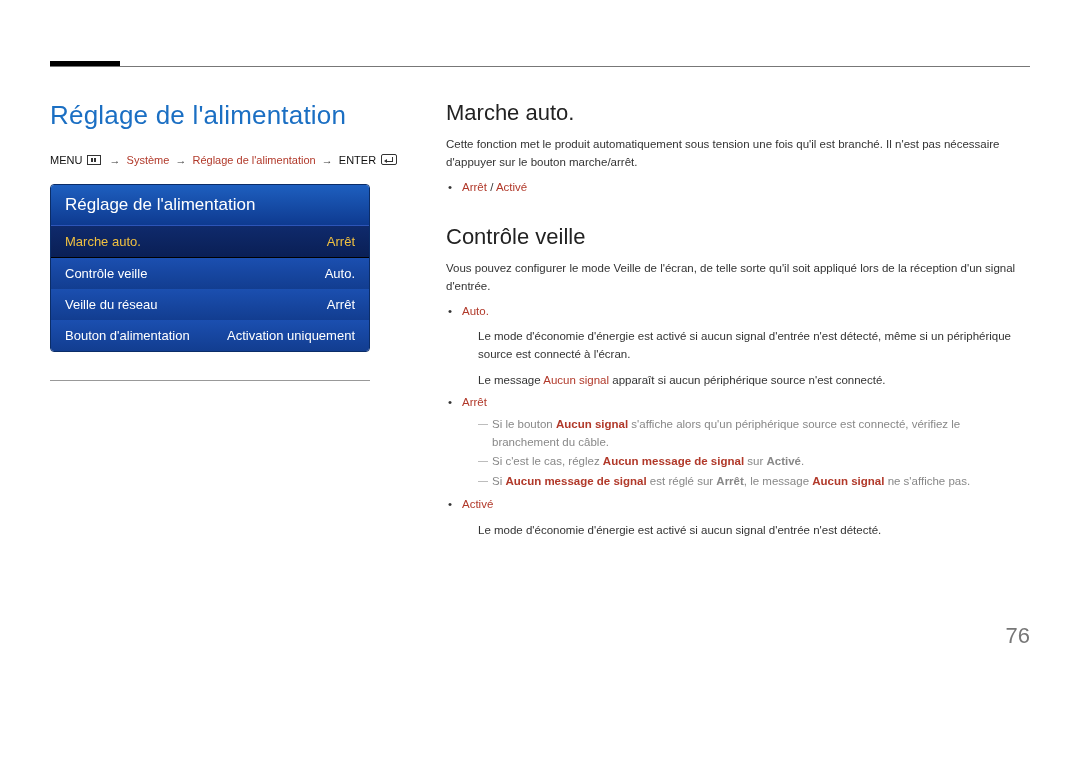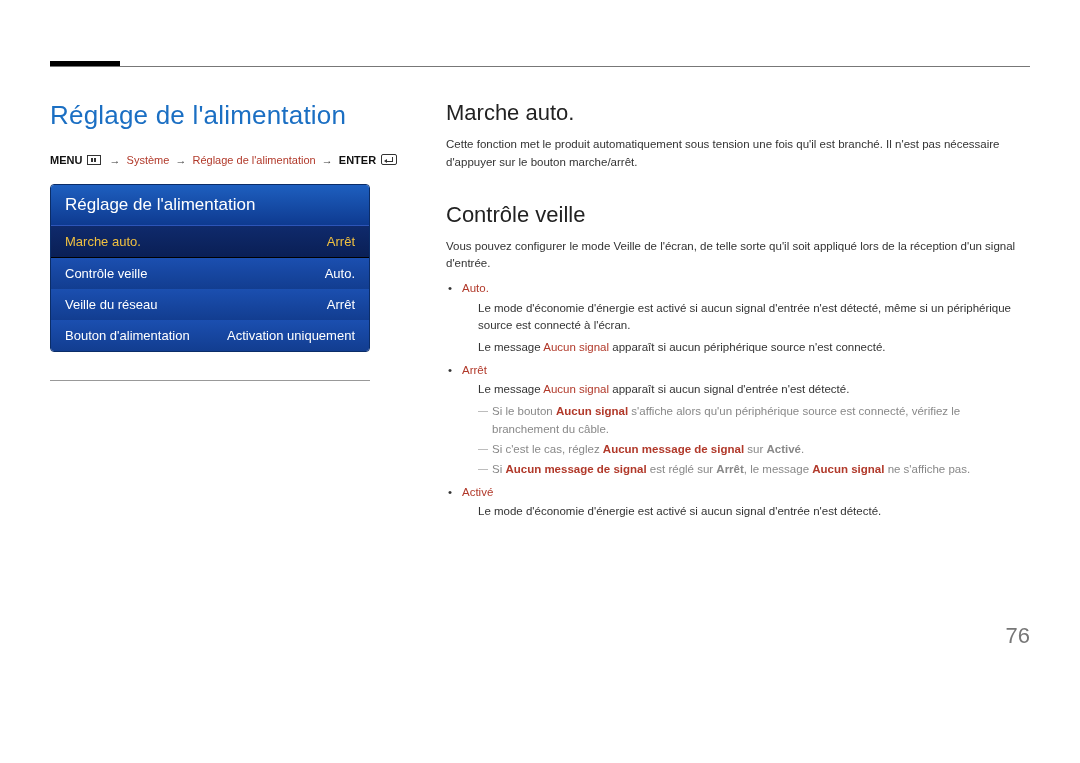--- a/index.html
+++ b/index.html
@@ -5,21 +5,21 @@
   * { box-sizing: border-box; margin: 0; padding: 0; }
   html, body { width: 1080px; height: 763px; background: #fff; font-family: "Segoe UI", Arial, sans-serif; color: #333; }
   .page { position: relative; width: 1080px; height: 667px; padding: 0 50px; }
   .top-rule { position: absolute; left: 50px; right: 50px; top: 66px; height: 0; border-top: 1px solid #777; }
   .top-rule-thick { position: absolute; left: 50px; top: 61px; width: 70px; height: 5px; background: #000; }
   .columns { display: flex; padding-top: 100px; }
   .left { width: 366px; flex: 0 0 366px; }
   .right { flex: 1; padding-left: 30px; }
   h1.section-title { font-size: 26px; font-weight: 400; color: #1b6fc3; letter-spacing: 0.2px; margin-bottom: 22px; }
   .menupath { font-size: 11px; color: #333; margin-bottom: 18px; }
-  .menupath .bold { font-weight: 700; color: #111; }
+  .menupath .bold { font-weight: 400; color: #111; }
   .menupath .accent { color: #b1392a; }
   .menupath .icon-box { display: inline-block; width: 14px; height: 10px; border: 1px solid #333; position: relative; top: 1px; margin: 0 2px; }
   .menupath .icon-box::before { content: ""; position: absolute; left: 3px; top: 2px; width: 2px; height: 4px; background: #333; box-shadow: 3px 0 0 #333; }
   .menupath .icon-enter { display: inline-block; width: 16px; height: 11px; border: 1px solid #333; border-radius: 2px; position: relative; top: 1px; margin-left: 2px; }
   .menupath .icon-enter::before { content: ""; position: absolute; right: 3px; top: 2px; width: 6px; height: 4px; border-right: 1px solid #333; border-bottom: 1px solid #333; }
   .menupath .icon-enter::after { content: ""; position: absolute; left: 2px; top: 4px; width: 0; height: 0; border-top: 2px solid transparent; border-bottom: 2px solid transparent; border-right: 3px solid #333; }
   .arrow { padding: 0 3px; }
 
   .osd { width: 320px; border-radius: 4px; overflow: hidden; border: 1px solid #0b2d68; }
   .osd-title { background: linear-gradient(#1e5fbf, #0e3a90); color: #fff; font-size: 17px; padding: 10px 14px; font-weight: 400; }
@@ -31,21 +31,21 @@
   .left-rule { border: none; border-top: 1px solid #999; margin: 28px 0 8px 0; width: 320px; }
   .footnote { font-size: 10px; color: #555; }
   .footnote .dash { padding-right: 4px; }
 
   h2.content-h { font-size: 22px; font-weight: 400; color: #222; margin-bottom: 10px; }
   .para { font-size: 11.5px; line-height: 1.55; color: #333; margin-bottom: 6px; }
   ul.b1 { list-style: none; padding-left: 16px; }
   ul.b1 > li { font-size: 11.5px; line-height: 1.6; margin-bottom: 4px; position: relative; }
   ul.b1 > li::before { content: "•"; position: absolute; left: -14px; top: 0; color: #333; }
   ul.b1 > li .red { color: #b1392a; }
-  .sub { font-size: 11.5px; line-height: 1.55; color: #333; margin-left: 16px; margin-top: 2px; margin-bottom: 4px; }
+  .sub { font-size: 11.5px; line-height: 1.55; color: #333; margin-left: 16px; margin-top: 8px; margin-bottom: 4px; }
   .note-group { margin-left: 16px; margin-top: 4px; }
   .note-line { font-size: 11.5px; line-height: 1.55; color: #888; position: relative; padding-left: 14px; margin-bottom: 2px; }
   .note-line::before { content: "―"; position: absolute; left: 0; top: 0; color: #aaa; font-size: 10px; }
   .note-line .redb { color: #b1392a; font-weight: 600; }
   .note-line .boldg { font-weight: 600; color: #888; }
   .sep { color: #333; }
   .spacer { height: 24px; }
 
   .pagenum { position: absolute; right: 50px; bottom: 18px; font-size: 22px; color: #777; font-weight: 300; }
 </style>
@@ -91,40 +91,44 @@
           <span>Activation uniquement</span>
         </div>
       </div>
 
       <hr class="left-rule">
     </div>
 
     <div class="right">
       <h2 class="content-h">Marche auto.</h2>
       <p class="para">Cette fonction met le produit automatiquement sous tension une fois qu'il est branché. Il n'est pas nécessaire d'appuyer sur le bouton marche/arrêt.</p>
+      <ul class="b1">
+        <li>
+          <span class="red">Arrêt</span>
+          <span class="sep"> / </span>
+          <span class="red">Activé</span>
+        </li>
+      </ul>
 
       <div class="spacer"></div>
 
       <h2 class="content-h">Contrôle veille</h2>
       <p class="para">Vous pouvez configurer le mode Veille de l'écran, de telle sorte qu'il soit appliqué lors de la réception d'un signal d'entrée.</p>
 
       <ul class="b1">
         <li>
           <span class="red">Auto.</span>
           <div class="sub">Le mode d'économie d'énergie est activé si aucun signal d'entrée n'est détecté, même si un périphérique source est connecté à l'écran.</div>
           <div class="sub">
             <span>Le message </span><span class="red" style="color:#b1392a;">Aucun signal</span><span> apparaît si aucun périphérique source n'est connecté.</span>
           </div>
         </li>
 
         <li>
           <span class="red">Arrêt</span>
-          <div class="sub">
-            <span>Le message </span><span style="color:#b1392a;">Aucun signal</span><span> apparaît si aucun signal d'entrée n'est détecté.</span>
-          </div>
           <div class="note-group">
             <div class="note-line">
               <span>Si le bouton </span><span class="redb">Aucun signal</span><span> s'affiche alors qu'un périphérique source est connecté, vérifiez le branchement du câble.</span>
             </div>
             <div class="note-line" style="padding-left:14px;">
               <span>Si c'est le cas, réglez </span><span class="redb">Aucun message de signal</span><span> sur </span><span class="boldg">Activé</span><span>.</span>
             </div>
             <div class="note-line">
               <span>Si </span><span class="redb">Aucun message de signal</span><span> est réglé sur </span><span class="boldg">Arrêt</span><span>, le message </span><span class="redb">Aucun signal</span><span> ne s'affiche pas.</span>
             </div>

